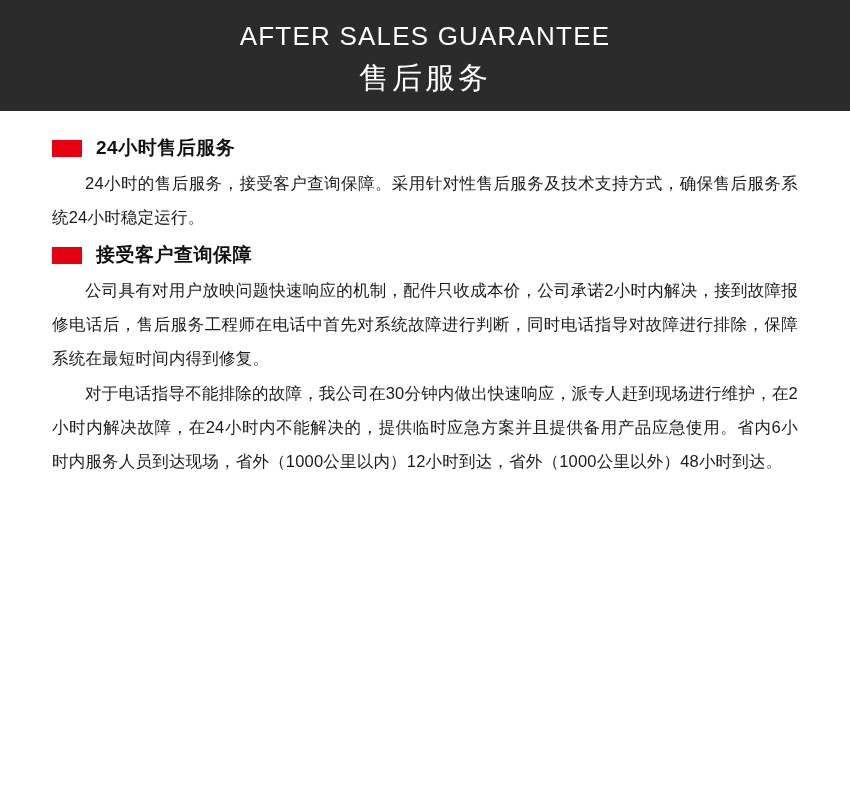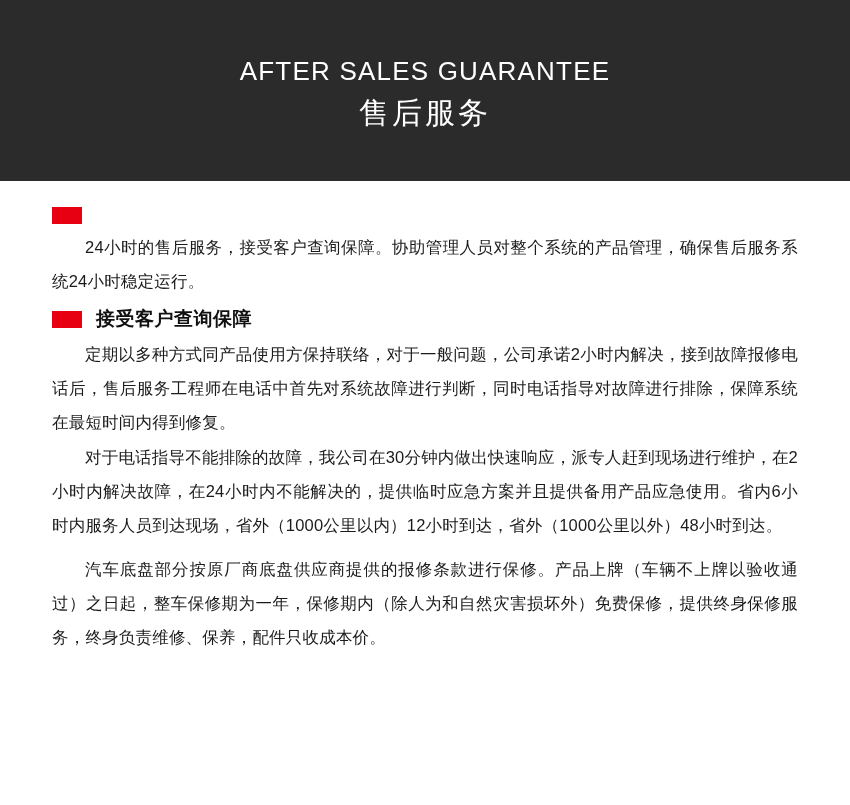--- a/index.html
+++ b/index.html
@@ -16,21 +16,21 @@
   }
   .page {
     width: 850px;
     height: 805px;
     position: relative;
     background: #ffffff;
   }
   
   .header {
     width: 850px;
-    height: 181px;
+    height: 111px;
     background: #2b2b2b;
     display: flex;
     flex-direction: column;
     align-items: center;
     justify-content: center;
     box-sizing: border-box;
     padding-top: 6px;
   }
   .header-en {
     color: #ffffff;
@@ -98,38 +98,36 @@
   <div class="header" style="background: rgb(43, 43, 43);">
     <div class="header-en">AFTER SALES GUARANTEE</div>
     <div class="header-cn">售后服务</div>
   </div>
 
   <div class="content">
 
     <div class="section">
       <div class="sec-head">
         <span class="bullet" style="background: rgb(230, 0, 18);"></span>
+        <span class="sec-title">24小时售后服务</span>
       </div>
       <div class="sec-body">
-        <p class="para">24小时的售后服务，接受客户查询保障。协助管理人员对整个系统的产品管理，确保售后服务系统24小时稳定运行。</p>
+        <p class="para">24小时的售后服务，接受客户查询保障。采用针对性售后服务及技术支持方式，确保售后服务系统24小时稳定运行。</p>
       </div>
     </div>
 
 
     <div class="section">
       <div class="sec-head">
         <span class="bullet" style="background: rgb(230, 0, 18);"></span>
         <span class="sec-title">接受客户查询保障</span>
       </div>
       <div class="sec-body">
-        <p class="para">定期以多种方式同产品使用方保持联络，对于一般问题，公司承诺2小时内解决，接到故障报修电话后，售后服务工程师在电话中首先对系统故障进行判断，同时电话指导对故障进行排除，保障系统在最短时间内得到修复。</p>
+        <p class="para">公司具有对用户放映问题快速响应的机制，配件只收成本价，公司承诺2小时内解决，接到故障报修电话后，售后服务工程师在电话中首先对系统故障进行判断，同时电话指导对故障进行排除，保障系统在最短时间内得到修复。</p>
         <p class="para">对于电话指导不能排除的故障，我公司在30分钟内做出快速响应，派专人赶到现场进行维护，在2小时内解决故障，在24小时内不能解决的，提供临时应急方案并且提供备用产品应急使用。省内6小时内服务人员到达现场，省外（1000公里以内）12小时到达，省外（1000公里以外）48小时到达。</p>
       </div>
     </div>
 
     <div class="section">
-      <div class="sec-body">
-        <p class="para">汽车底盘部分按原厂商底盘供应商提供的报修条款进行保修。产品上牌（车辆不上牌以验收通过）之日起，整车保修期为一年，保修期内（除人为和自然灾害损坏外）免费保修，提供终身保修服务，终身负责维修、保养，配件只收成本价。</p>
-      </div>
     </div>
 
   </div>
 </div>
 
 </body></html>

